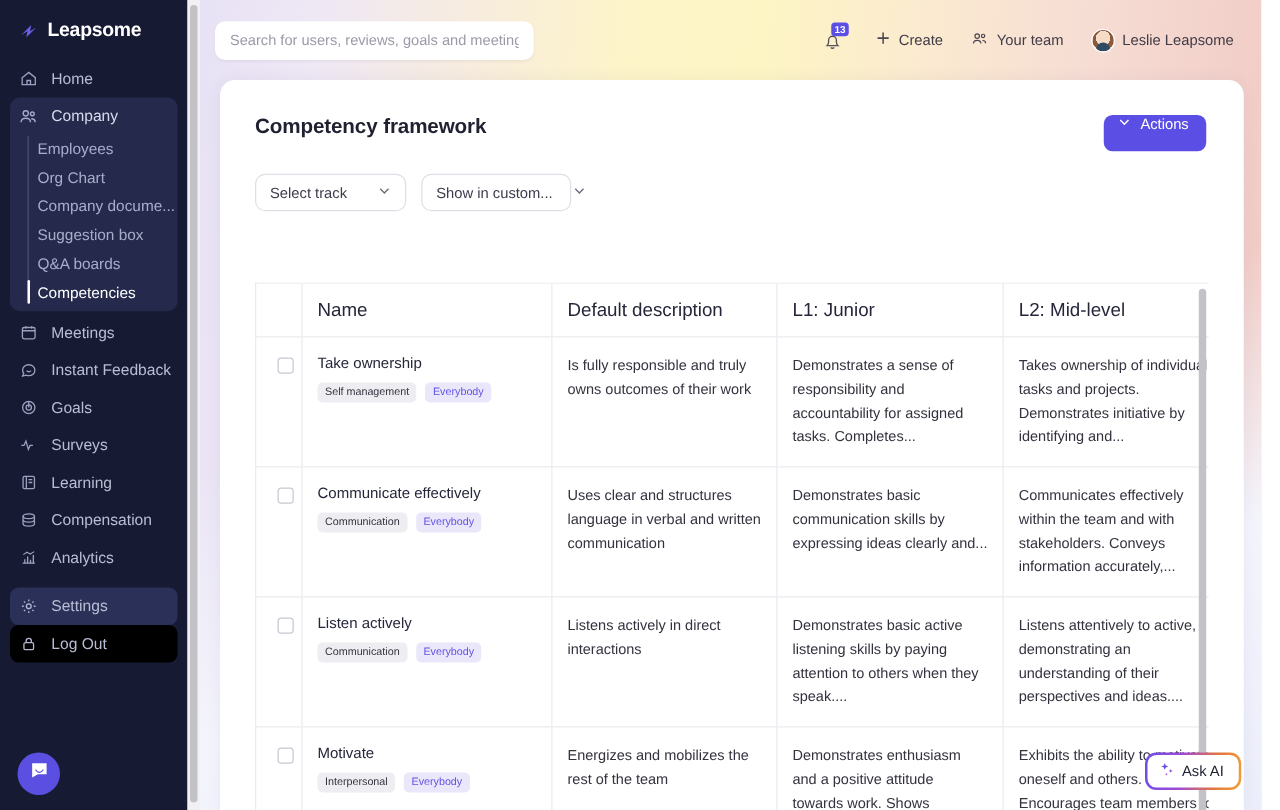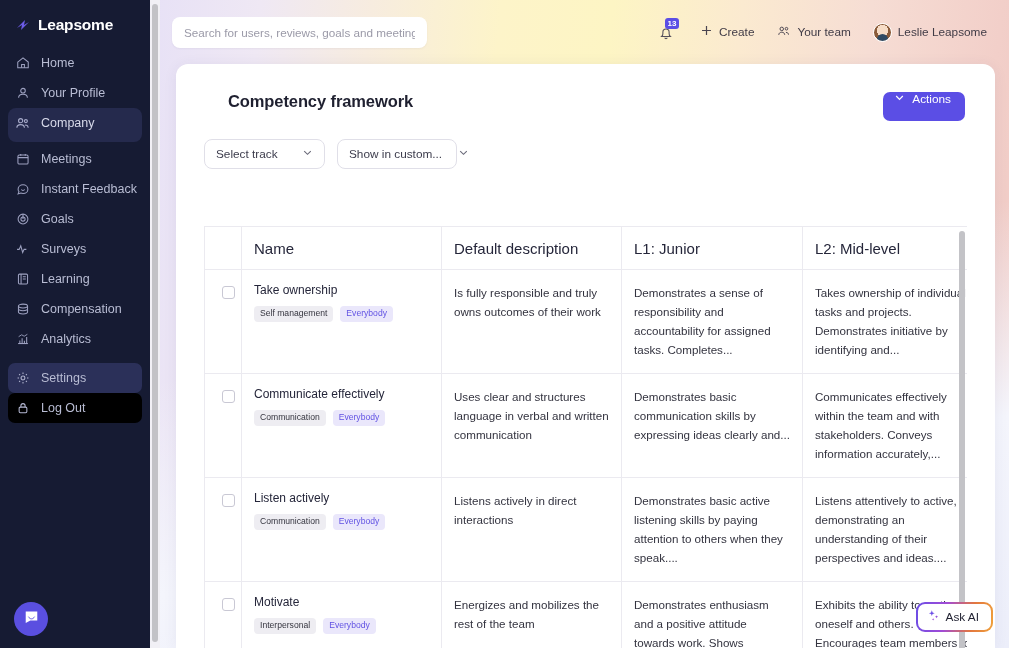--- a/index.html
+++ b/index.html
@@ -144,21 +144,20 @@
   .card {
     position: absolute; left: 26px; right: 14px; top: 64px; bottom: 0;
     background: #ffffff;
     border-radius: 12px 12px 0 0;
     box-shadow: 0 1px 14px rgba(60,50,110,.07);
     overflow: hidden;
   }
   .card-head {
     display: flex; align-items: flex-start;
     padding: 28px 30px 0 28px;
-    margin-left: 24px;
   }
   .page-title { font-size: 16.5px; color: #1f2030; font-weight: bold; letter-spacing: -.1px; }
   .actions-btn {
     margin-left: auto;
     background: #5b4ee5; color: #fff;
     border: 0; border-radius: 7px;
     height: 29px; padding: 0 14px 0 11px;
     display: flex; align-items: flex-start; gap: 7px;
     font-size: 11.8px; font-family: "Liberation Sans", sans-serif;
     cursor: pointer;
@@ -260,41 +259,52 @@
       <div class="nav-item">
         <span class="ico">
           <svg width="14" height="14" viewBox="0 0 16 16" fill="none" stroke="#9da1c0" stroke-width="1.2">
             <path d="M2 7 L8 2.2 L14 7 V13.4 H2 Z"></path>
               <path d="M6.4 13.4 V9.6 h3.2 v3.8"></path>
           </svg>
         </span>
         <span>Home</span>
       </div>
 
-      <div class="nav-item">
-        <span class="ico">
-          <svg width="14" height="14" viewBox="0 0 16 16" fill="none" stroke="#9da1c0" stroke-width="1.2">
-            <circle cx="8" cy="5.3" r="2.6"></circle>
-              <path d="M3 13.4c0-2.5 2.2-4 5-4s5 1.5 5 4"></path>
-          </svg>
-        </span>
-        <span>Your Profile</span>
-      </div>
 
       <div class="nav-group">
         <div class="nav-item">
           <span class="ico">
             <svg width="15" height="15" viewBox="0 0 16 16" fill="none" stroke="#a5a9c8" stroke-width="1.2">
               <circle cx="6" cy="5" r="2.2"></circle>
                 <path d="M2 12.6c0-2.1 1.8-3.4 4-3.4s4 1.3 4 3.4"></path>
               <circle cx="11.6" cy="5.4" r="1.6"></circle>
                 <path d="M10.6 9.6c2 0 3.4 1.1 3.4 3"></path>
             </svg>
           </span>
           <span>Company</span>
+        </div>
+        <div class="sub-list">
+          <div class="sub-item">
+            <span>Employees</span>
+          </div>
+          <div class="sub-item">
+            <span>Org Chart</span>
+          </div>
+          <div class="sub-item">
+            <span>Company docume...</span>
+          </div>
+          <div class="sub-item">
+            <span>Suggestion box</span>
+          </div>
+          <div class="sub-item">
+            <span>Q&amp;A boards</span>
+          </div>
+          <div class="sub-item active">
+            <span>Competencies</span>
+          </div>
         </div>
       </div>
 
       <div class="nav-item">
         <span class="ico">
           <svg width="14" height="14" viewBox="0 0 16 16" fill="none" stroke="#9da1c0" stroke-width="1.2">
             <rect x="2.2" y="3.4" width="11.6" height="10.4" rx="1.6"></rect>
               <path d="M2.2 6.4h11.6M5.4 2.2v2.2M10.6 2.2v2.2"></path>
           </svg>
         </span>

